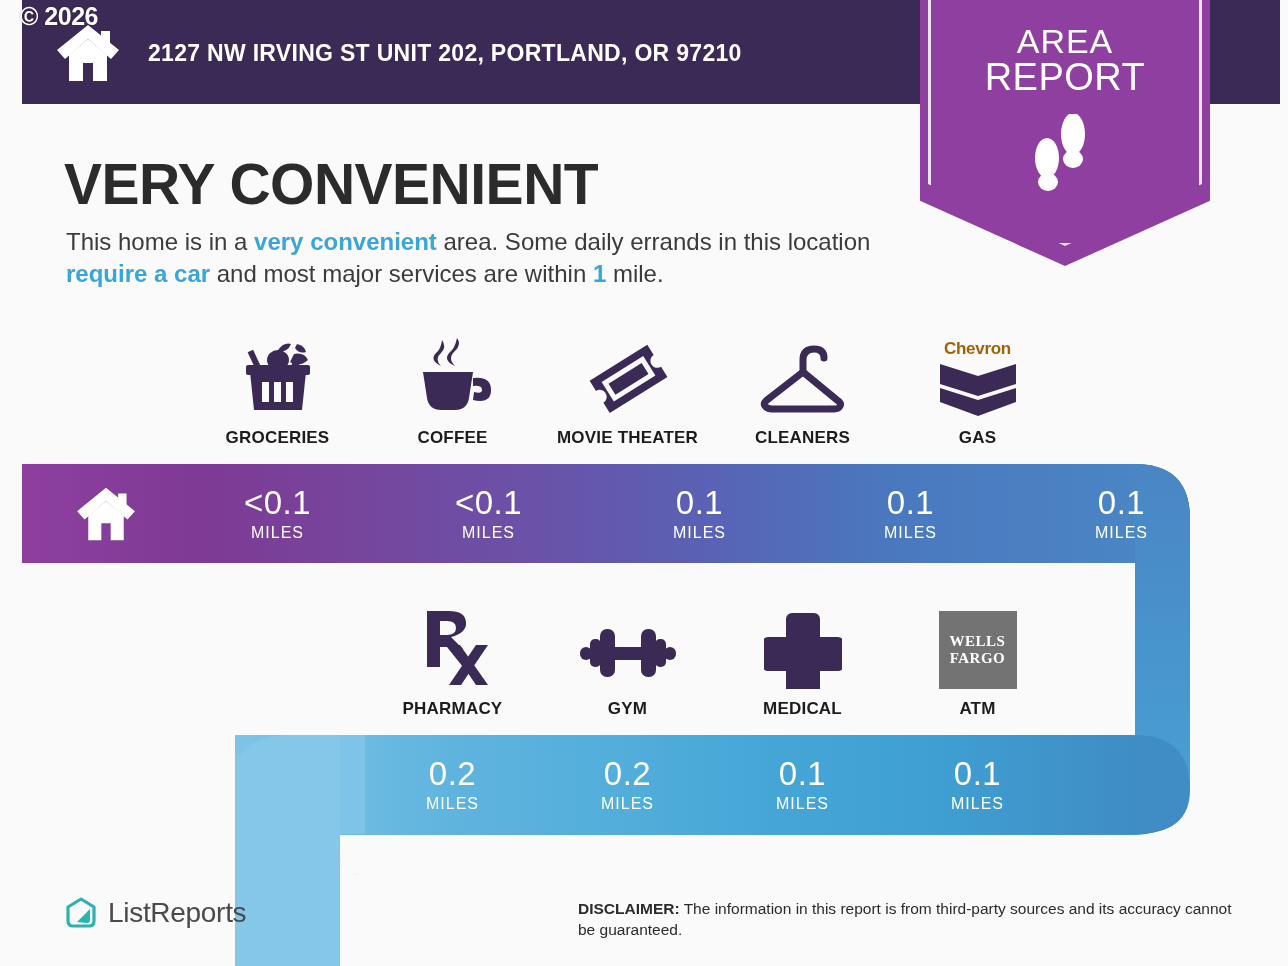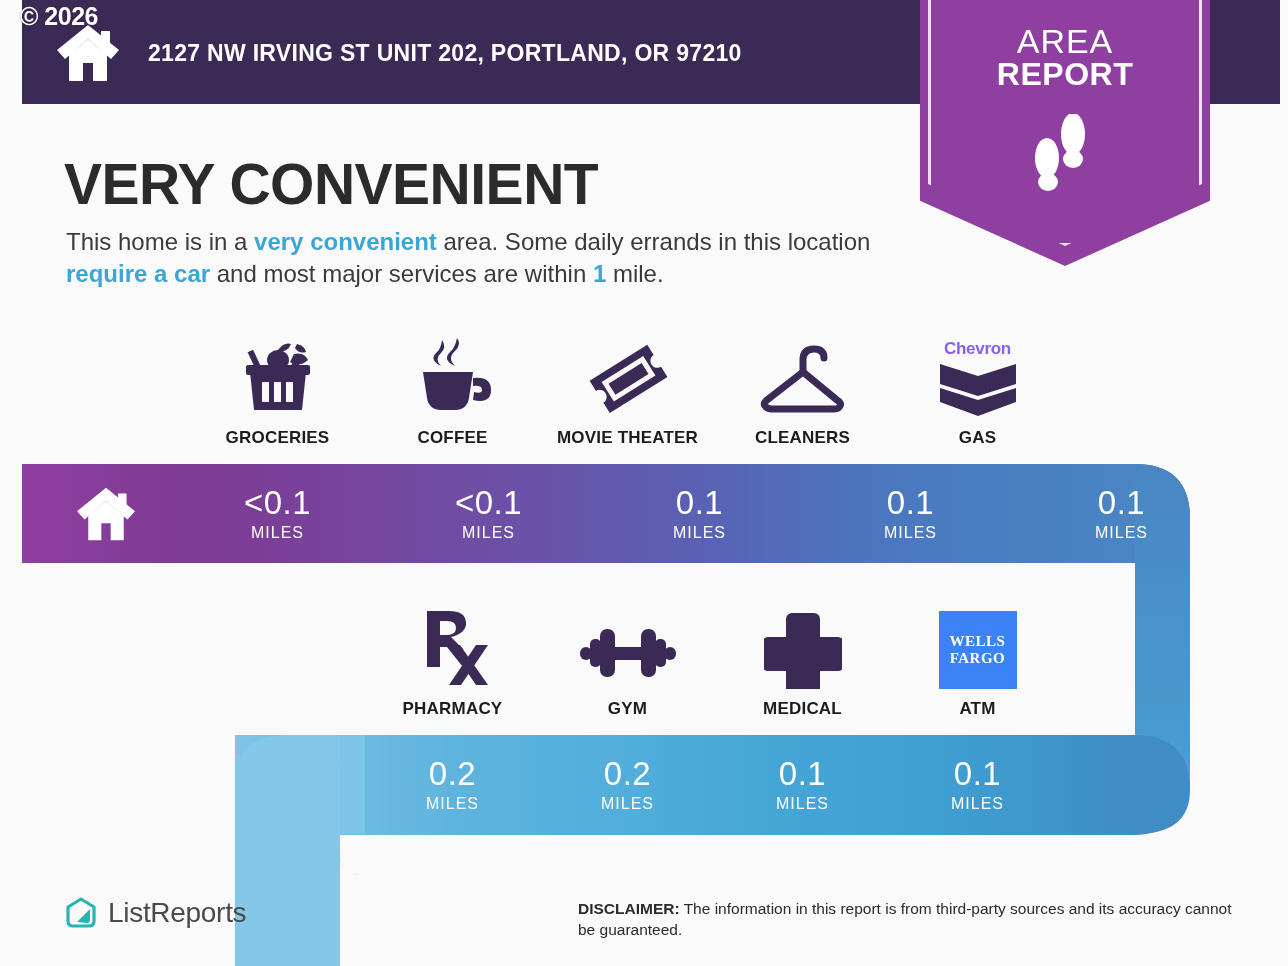--- a/index.html
+++ b/index.html
@@ -57,21 +57,21 @@
     width: 274px; height: 258px;
     border: 3px solid rgba(255,255,255,.85);
     clip-path: polygon(0 0, 100% 0, 100% 76%, 50% 100%, 0 76%);
     background: transparent;
   }
   .badge-text {
     position: absolute; left: 0; top: 30px; width: 100%;
     text-align: center; color: #ffffff; line-height: 1.0;
   }
   .badge-text .l1 { display:block; font-size: 34px; font-weight: 400; letter-spacing: 1px; }
-  .badge-text .l2 { display:block; font-size: 32px; font-weight: bold; letter-spacing: 0.5px; }
+  .badge-text .l2 { display:block; font-size: 38px; font-weight: normal; letter-spacing: 0.5px; }
   .footprints { position:absolute; left: 50%; top: 120px; transform: translateX(-50%); }
 
   
   .headline {
     position: absolute; left: 64px; top: 151px;
     font-size: 57px; font-weight: bold; color: #2b2b2b;
     letter-spacing: -0.5px;
   }
   .subtext {
     position: absolute; left: 66px; top: 226px; width: 860px;
@@ -123,27 +123,27 @@
   }
   .logo-text { font-size: 28px; color: #4a4a4a; letter-spacing: -0.3px; }
   .disclaimer {
     position: absolute; left: 578px; top: 899px; width: 660px;
     font-size: 15.5px; color: #2b2b2b; line-height: 1.33;
     z-index: 4;
   }
   .disclaimer b { font-weight: bold; }
 
   .wf-logo {
-    width: 78px; height: 78px; background: #3b82f6;
+    width: 78px; height: 78px; background: #737373;
     display:flex; flex-direction:column; align-items:center; justify-content:center;
     color:#fff; font-family:"Liberation Serif", serif; font-weight:bold;
     font-size:15px; line-height:1.15; letter-spacing:.5px;
   }
   .chevron-wrap { display:flex; flex-direction:column; align-items:center; }
-  .chevron-name { font-size:17px; font-weight:bold; color:#8b5cf6; margin-bottom:3px; letter-spacing:-.3px;}
+  .chevron-name { font-size:17px; font-weight:bold; color:#a16207; margin-bottom:3px; letter-spacing:-.3px;}
 </style>
 </head>
 <body>
 
 <div id="page">
 
   <svg class="snake" viewBox="0 0 1288 511" width="1288" height="511">
     <defs>
       <linearGradient id="grad1" x1="0" y1="0" x2="1" y2="0">
         <stop offset="0%" stop-color="#8e3fa0"></stop>

